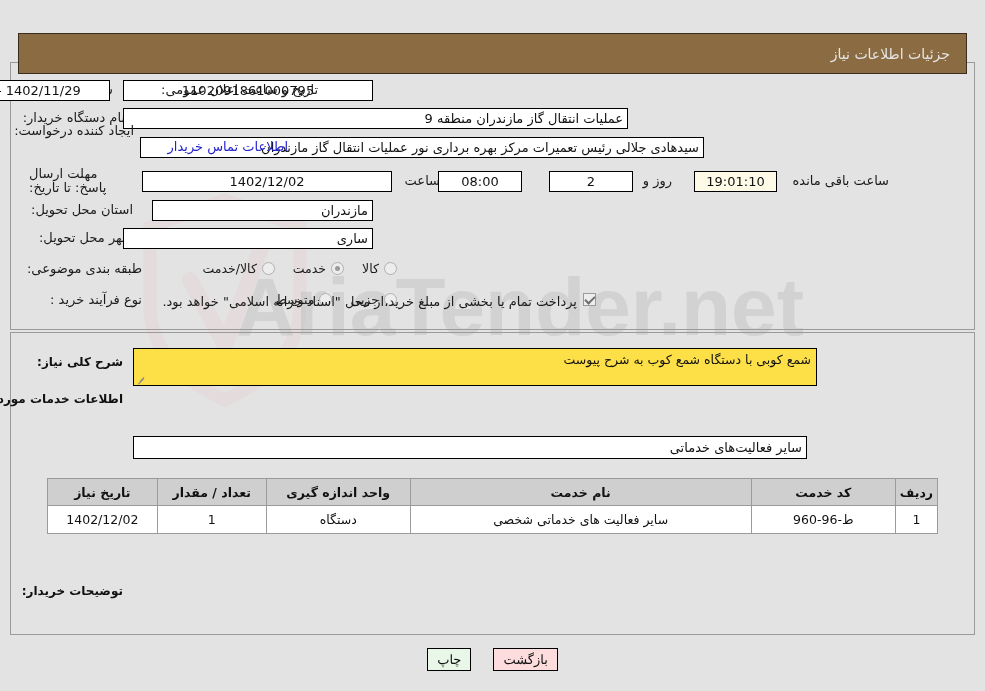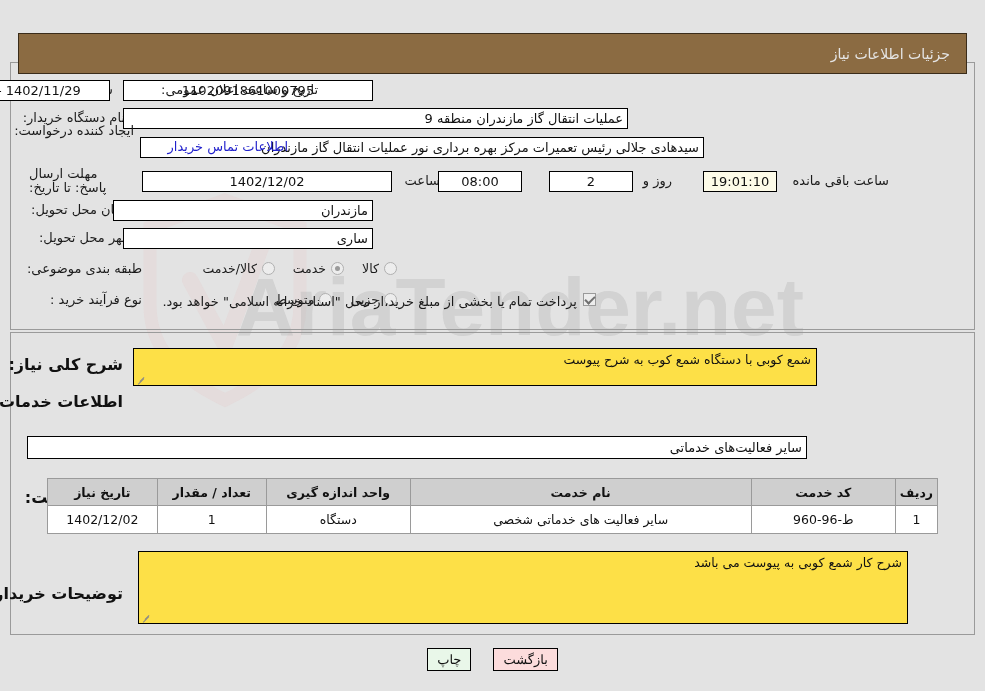--- a/index.html
+++ b/index.html
@@ -165,21 +165,21 @@
   .grip::before, .grip::after {
     content: "";
     position: absolute;
     background: #888;
   }
   .grip::before { left: 1px; top: 7px; width: 8px; height: 1px; transform: rotate(-45deg); }
   .grip::after  { left: 3px; top: 5px; width: 6px; height: 1px; transform: rotate(-45deg); }
 
   .section-title {
     position: absolute;
-    font-size: 16px;
+    font-size: 12px;
     font-weight: bold;
     color: #111;
     z-index: 3;
     white-space: nowrap;
   }
 
   
   .tbl-wrap {
     position: absolute;
     top: 478px; right: 47px;
@@ -293,31 +293,31 @@
   <div class="frow" style="top:171px; right:463px;">
     <div class="fld" style="width:84px;">08:00</div>
   </div>
   <div class="frow" style="top:171px; right:352px;">
     <div class="fld" style="width:84px;">2</div>
   </div>
   <div class="frow" style="top:173px; right:313px;">
     <span class="lbl">روز و</span>
   </div>
   <div class="frow" style="top:171px; right:208px;">
-    <div class="fld cream" style="width:74px;">19:01:10</div>
+    <div class="fld cream" style="width:83px;">19:01:10</div>
   </div>
   <div class="frow" style="top:173px; right:96px;">
     <span class="lbl">ساعت باقی مانده</span>
   </div>
 
   <div class="frow" style="top:202px; right:852px;">
     <span class="lbl">استان محل تحویل:</span>
   </div>
   <div class="frow" style="top:200px; right:612px;">
-    <div class="fld rt" style="width:260px;">مازندران</div>
+    <div class="fld rt" style="width:221px;">مازندران</div>
   </div>
 
   <div class="frow" style="top:230px; right:852px;">
     <span class="lbl">شهر محل تحویل:</span>
   </div>
   <div class="frow" style="top:228px; right:612px;">
     <div class="fld rt" style="width:250px;">ساری</div>
   </div>
 
   <div class="frow" style="top:261px; right:843px;">
@@ -368,21 +368,21 @@
   </div>
 
   <div class="section-title" style="top:392px; right:862px;">
     <span>اطلاعات خدمات مورد نیاز</span>
   </div>
 
   <div class="section-title" style="top:440px; right:862px;margin-top:48px;">
     <span>گروه خدمت:</span>
   </div>
   <div class="frow" style="top:436px; right:178px;">
-    <div class="fld rt" style="width:780px; height:23px; line-height:21px;text-align:right;">سایر فعالیت‌های خدماتی</div>
+    <div class="fld rt" style="width:674px; height:23px; line-height:21px;text-align:right;">سایر فعالیت‌های خدماتی</div>
   </div>
 
   <div class="tbl-wrap">
     <table class="grid">
       <thead>
         <tr>
           <th style="width:36px;">ردیف</th>
           <th style="width:145px;">کد خدمت</th>
           <th style="width:345px;">نام خدمت</th>
           <th style="width:145px;">واحد اندازه گیری</th>
@@ -399,23 +399,19 @@
           <td>1</td>
           <td>1402/12/02</td>
         </tr>
       </tbody>
     </table>
   </div>
 
   <div class="section-title" style="top:584px; right:862px;">
     <span>توضیحات خریدار:</span>
   </div>
-  <div class="tarea" style="position:absolute; top:551px; right:77px; width:770px; height:73px; z-index:3;">
-    <span>شرح کار شمع کوبی به پیوست می باشد</span>
-    <span class="grip"></span>
-  </div>
 
   <div class="btn-row">
     <button class="btn back">بازگشت</button>
     <button class="btn print">چاپ</button>
   </div>
 
 </div>
 
 </body></html>

